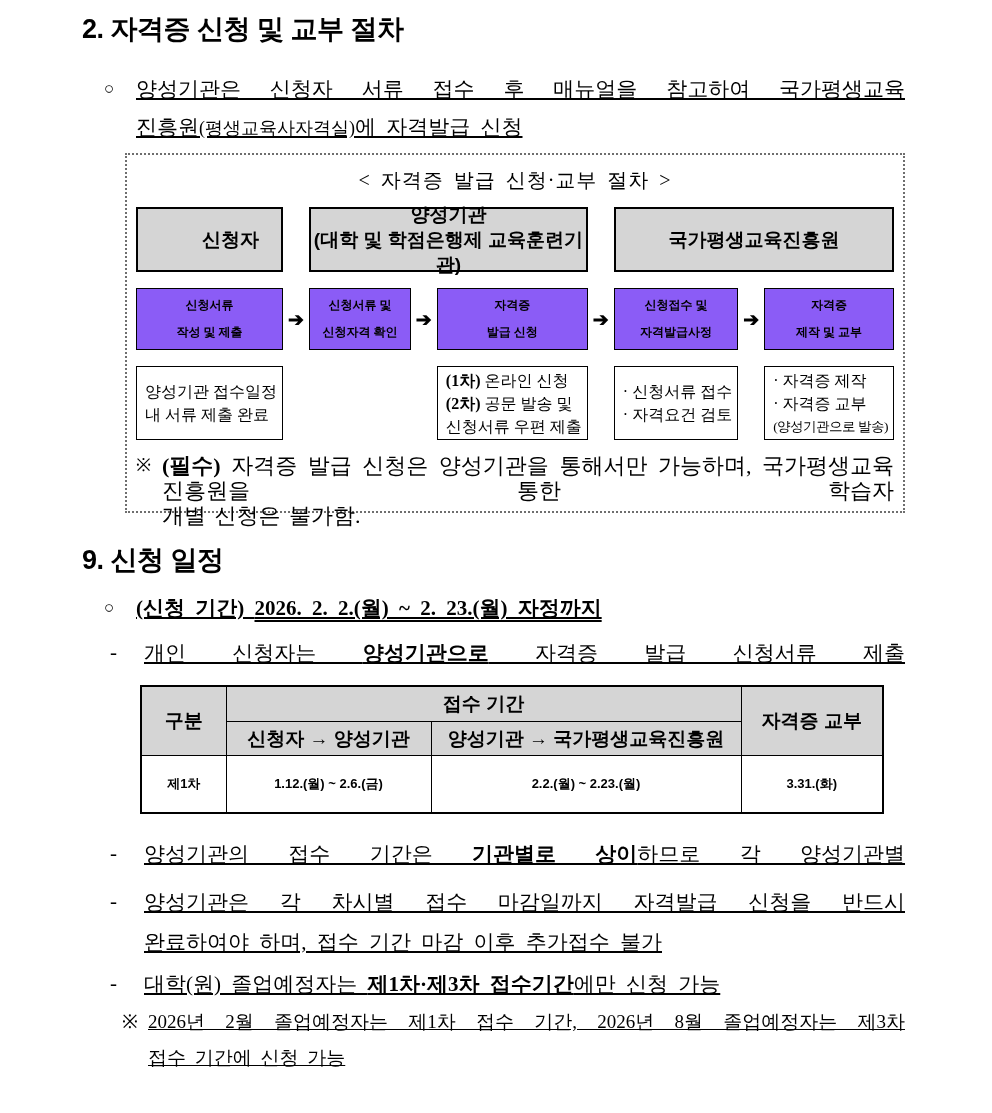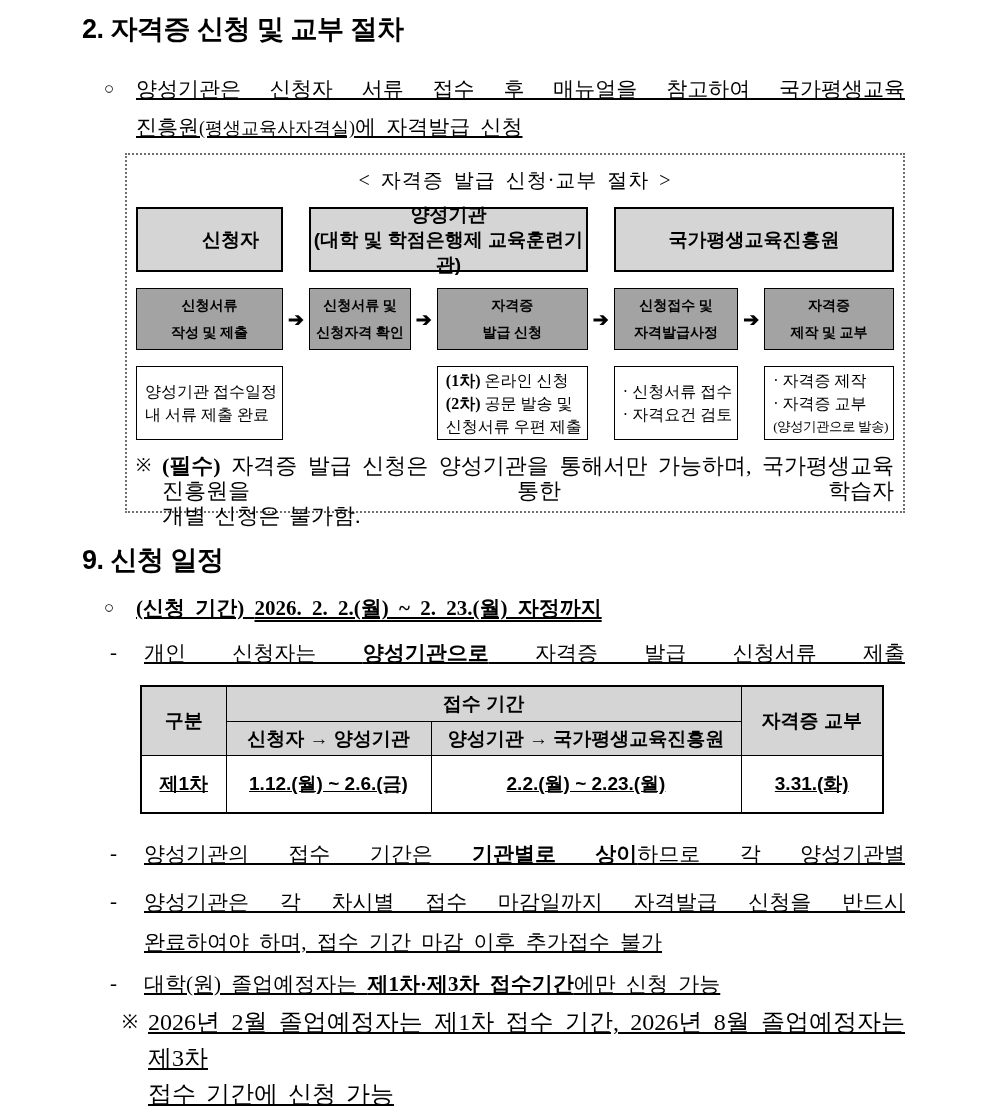--- a/index.html
+++ b/index.html
@@ -45,23 +45,23 @@
   .abox{
     background:#d5d5d5;border:2px solid #000;box-sizing:border-box;
     display:flex;align-items:center;justify-content:center;text-align:center;
     font-family:"Liberation Sans", sans-serif;font-weight:bold;
     font-size:19px;line-height:25px;white-space:pre-line;grid-row:1;
   }
   .a1{grid-column:1;padding-left:42px;}
   .a2{grid-column:3 / span 3;}
   .a3{grid-column:7 / span 3;}
   .sbox{
-    background:#a3a3a3;border:1px solid #000;box-sizing:border-box;
+    background:#8b5cf6;border:1px solid #000;box-sizing:border-box;
     display:flex;align-items:center;justify-content:center;text-align:center;
-    font-weight:bold;font-size:14px;line-height:27px;white-space:pre-line;grid-row:2;
+    font-weight:bold;font-size:12px;line-height:27px;white-space:pre-line;grid-row:2;
   }
   .arrow{
     grid-row:2;display:flex;align-items:center;justify-content:center;
     font-family:"Liberation Sans", sans-serif;font-size:19px;font-weight:bold;
   }
   .dbox{
     border:1px solid #000;box-sizing:border-box;grid-row:3;
     display:flex;flex-direction:column;justify-content:center;align-items:flex-start;
     padding:3px 5px 3px 8px;
   }
@@ -86,25 +86,25 @@
   
   .sched{
     margin:12px 0 0 58px;width:742px;table-layout:fixed;
     border-collapse:collapse;border:2px solid #000;
     font-family:"Liberation Sans", sans-serif;
   }
   .sched th,.sched td{border:1px solid #000;text-align:center;padding:0;}
   .sched th{background:#d5d5d5;font-size:19px;font-weight:bold;}
   .sched .hr1 th{height:34px;}
   .sched .hr2 th{height:33px;}
-  .sched td{height:56px;font-size:19px;font-weight:bold;text-decoration:underline;}
+  .sched td{height:56px;font-size:13px;font-weight:bold;}
   
   .final-note{margin-top:0;margin-left:40px;}
   .final-note .marker{width:26px;font-size:19px;line-height:36px;}
-  .final-note .line{font-size:24px;line-height:36px;word-spacing:4px;}
+  .final-note .line{font-size:19px;line-height:36px;word-spacing:4px;}
 </style>
 </head>
 <body>
 
 <div class="page">
 
   <h1 class="sec-heading">2. 자격증 신청 및 교부 절차</h1>
 
   <div class="li s2-bullet">
     <span class="marker">○</span>

